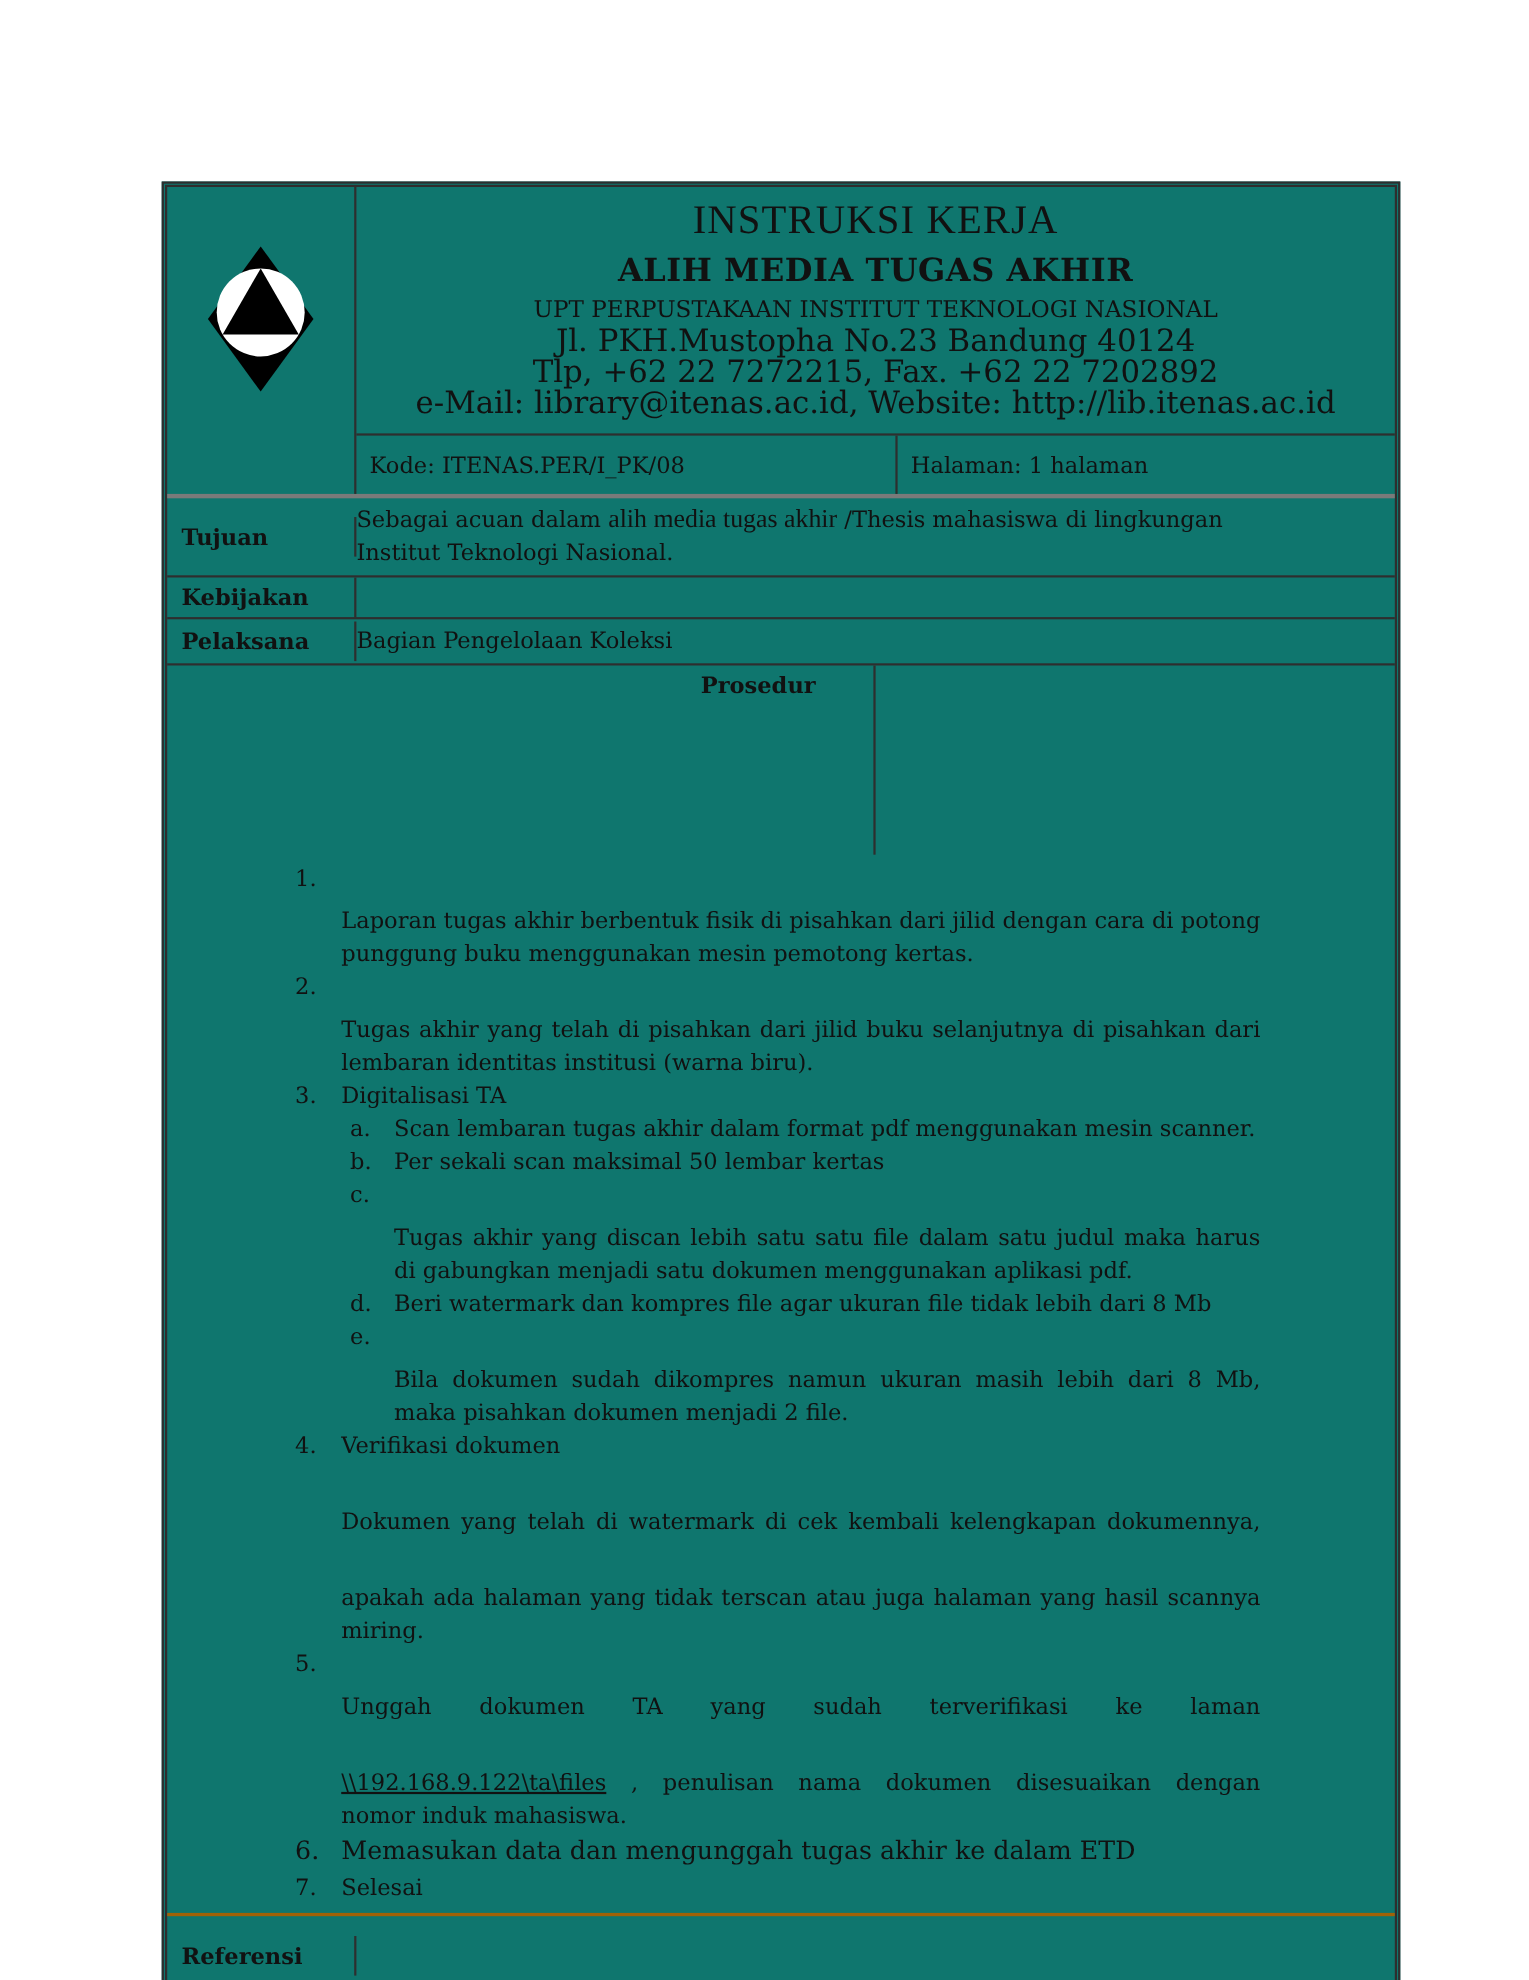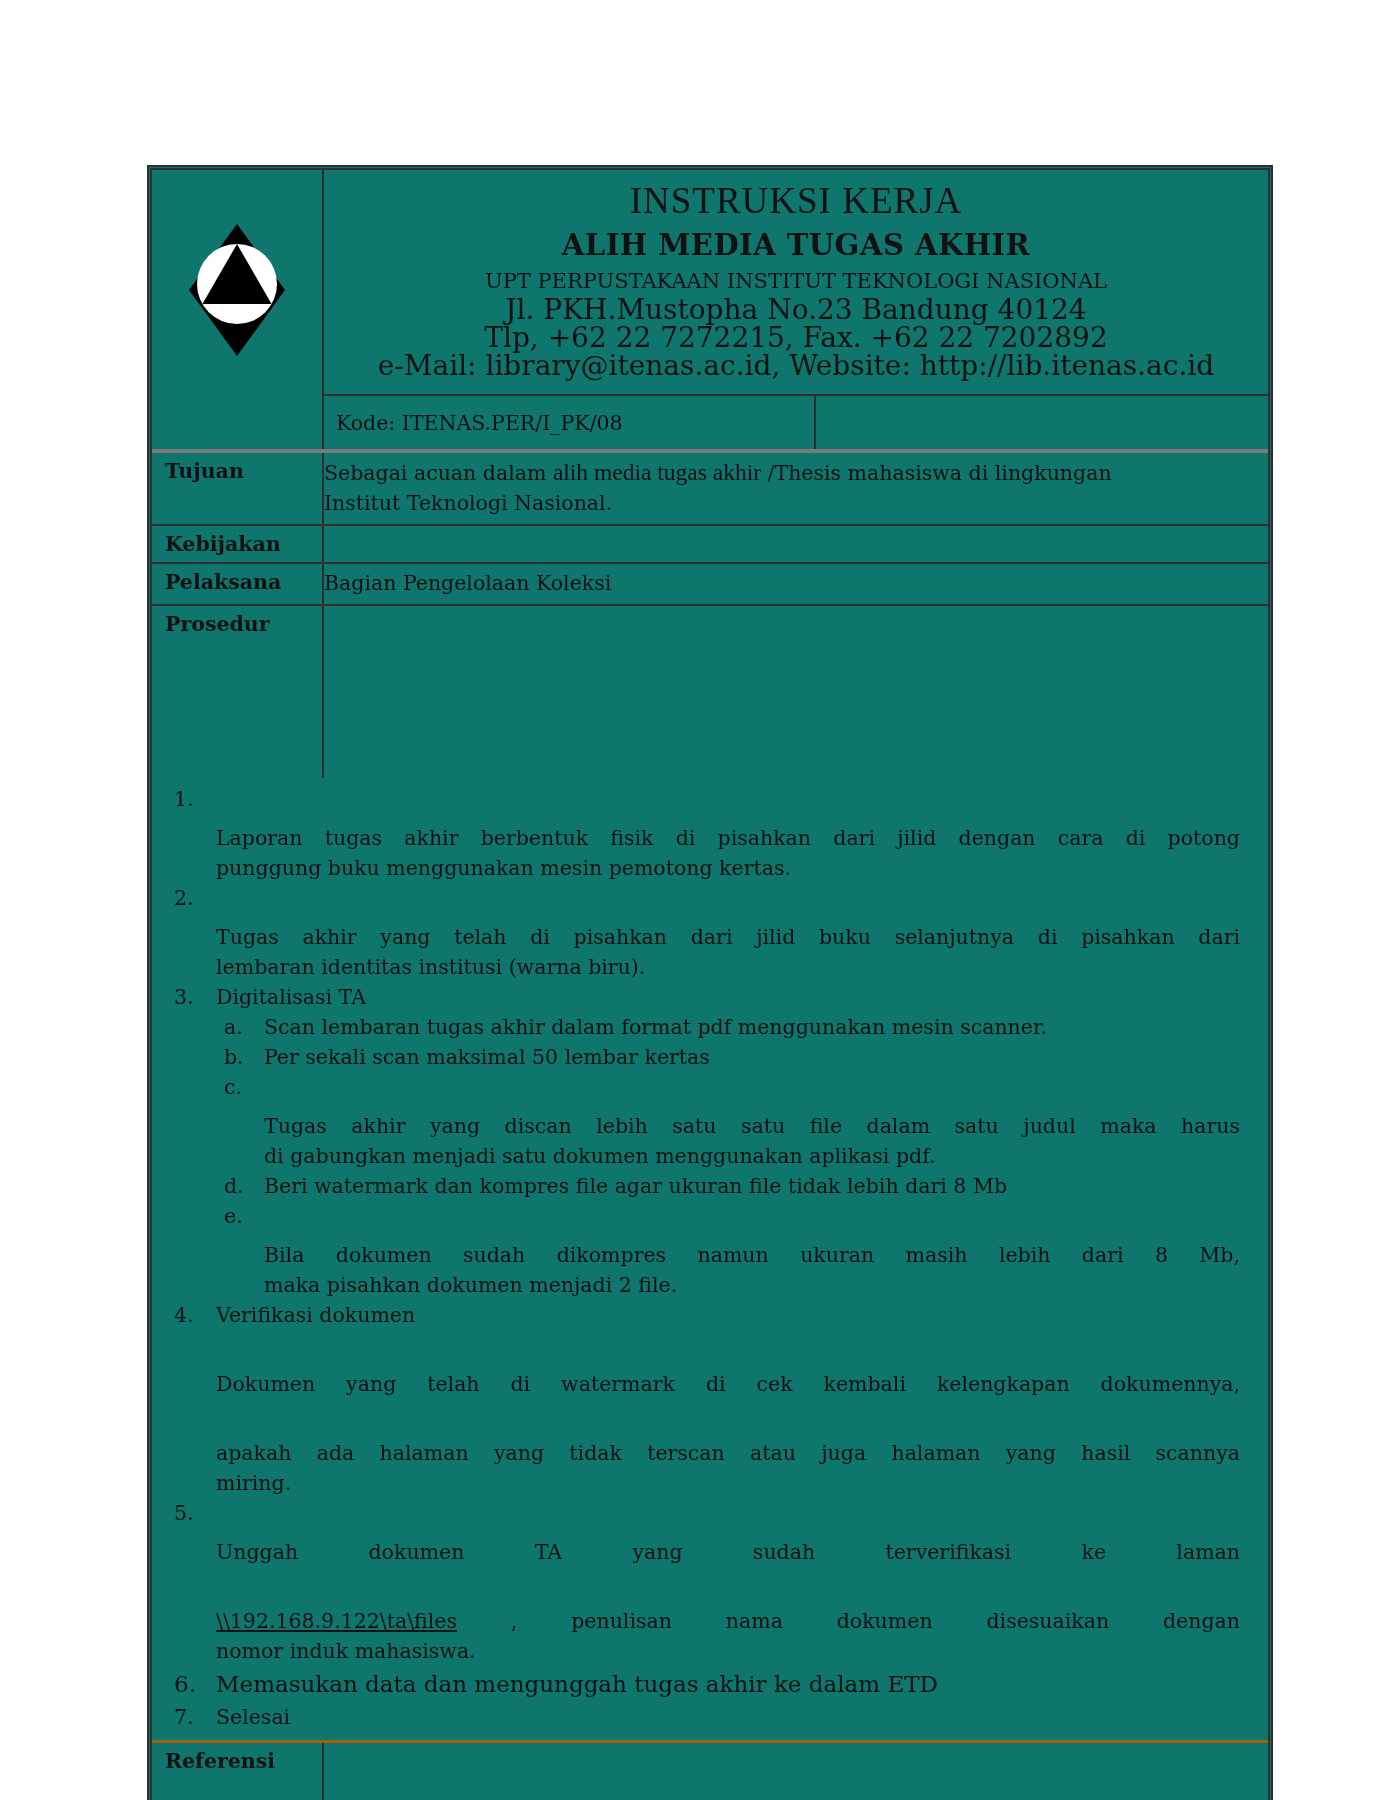--- a/index.html
+++ b/index.html
@@ -34,21 +34,21 @@
   .addr { font-size: 28px; line-height: 28px; }
 
   .code-row { display: flex; height: 53px; font-size: 20.5px; }
   .kode-cell {
     width: 492px; flex: 0 0 492px; border-right: 2px solid #2e2e2e;
     display: flex; align-items: center; padding-left: 12px;
   }
   .halaman-cell { flex: 1; display: flex; align-items: center; padding-left: 12px; }
 
   
-  .row { display: flex; border-bottom: 2px solid #2e2e2e; }
+  .row { display: flex; border-bottom: 2px solid #2e2e2e; align-items: center; }
   .row.last { border-bottom: none; gap: 48px; }
   .row-prosedur { border-bottom: 3px solid #a16207; flex-direction: column; }
   .label-cell {
     width: 172px; flex: 0 0 172px;
     border-right: 2px solid #2e2e2e;
     font-weight: bold; font-size: 20.5px; line-height: 28px;
     padding: 4px 4px 4px 13px;
   }
   .content-cell { flex: 1; font-size: 20.5px; line-height: 30px; padding: 4px 26px 6px 0; }
   .row-tujuan .content-cell { width: 912px; }
@@ -87,20 +87,21 @@
         <div class="header-text">
           <div class="doc-type">INSTRUKSI KERJA</div>
           <div class="doc-title">ALIH MEDIA TUGAS AKHIR</div>
           <div class="org">UPT PERPUSTAKAAN INSTITUT TEKNOLOGI NASIONAL</div>
           <div class="addr">Jl. PKH.Mustopha No.23 Bandung 40124</div>
           <div class="addr">Tlp, +62 22 7272215, Fax. +62 22 7202892</div>
           <div class="addr">e-Mail: library@itenas.ac.id, Website: http://lib.itenas.ac.id</div>
         </div>
         <div class="code-row">
           <div class="kode-cell">Kode: ITENAS.PER/I_PK/08</div>
+          <div class="halaman-cell">Halaman: 1 halaman</div>
         </div>
       </div>
     </div>
 
     <div class="row row-tujuan">
       <div class="label-cell">Tujuan</div>
       <div class="content-cell">
         <span>Sebagai acuan dalam </span><span class="em-alt">alih media tugas akhir</span><span> /Thesis mahasiswa di lingkungan</span><br>
         <span>Institut Teknologi Nasional.</span>
       </div>

